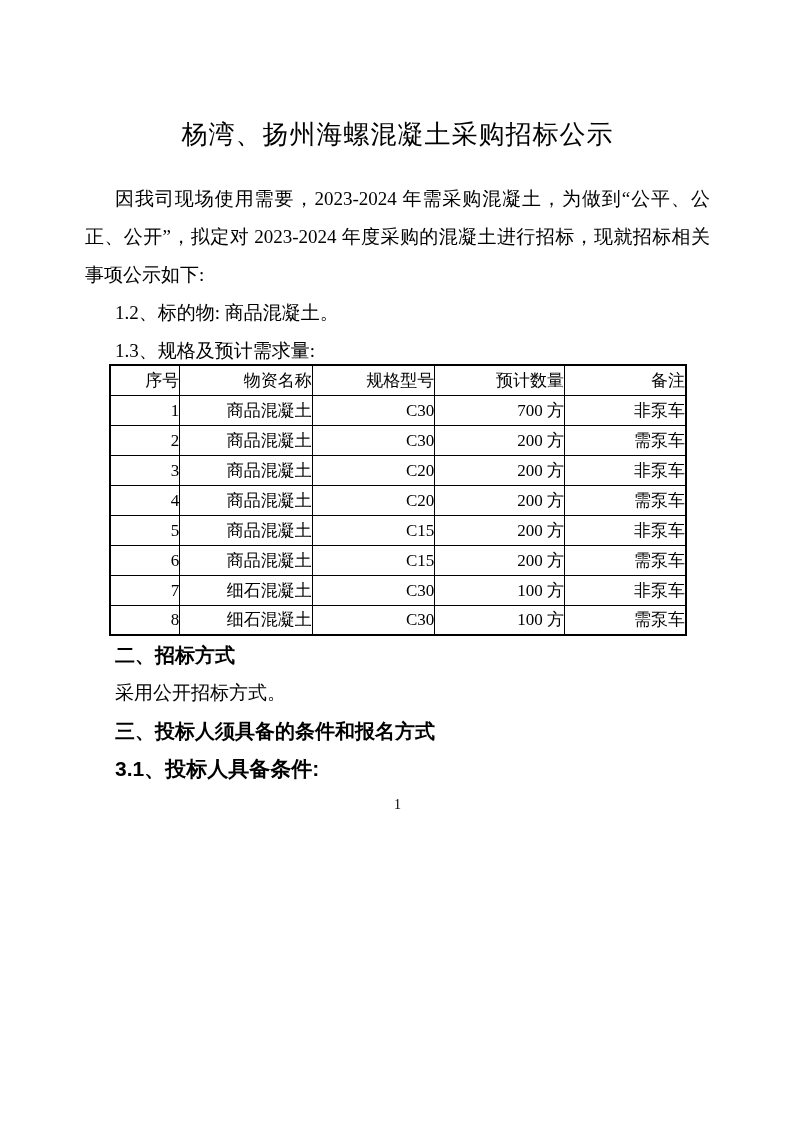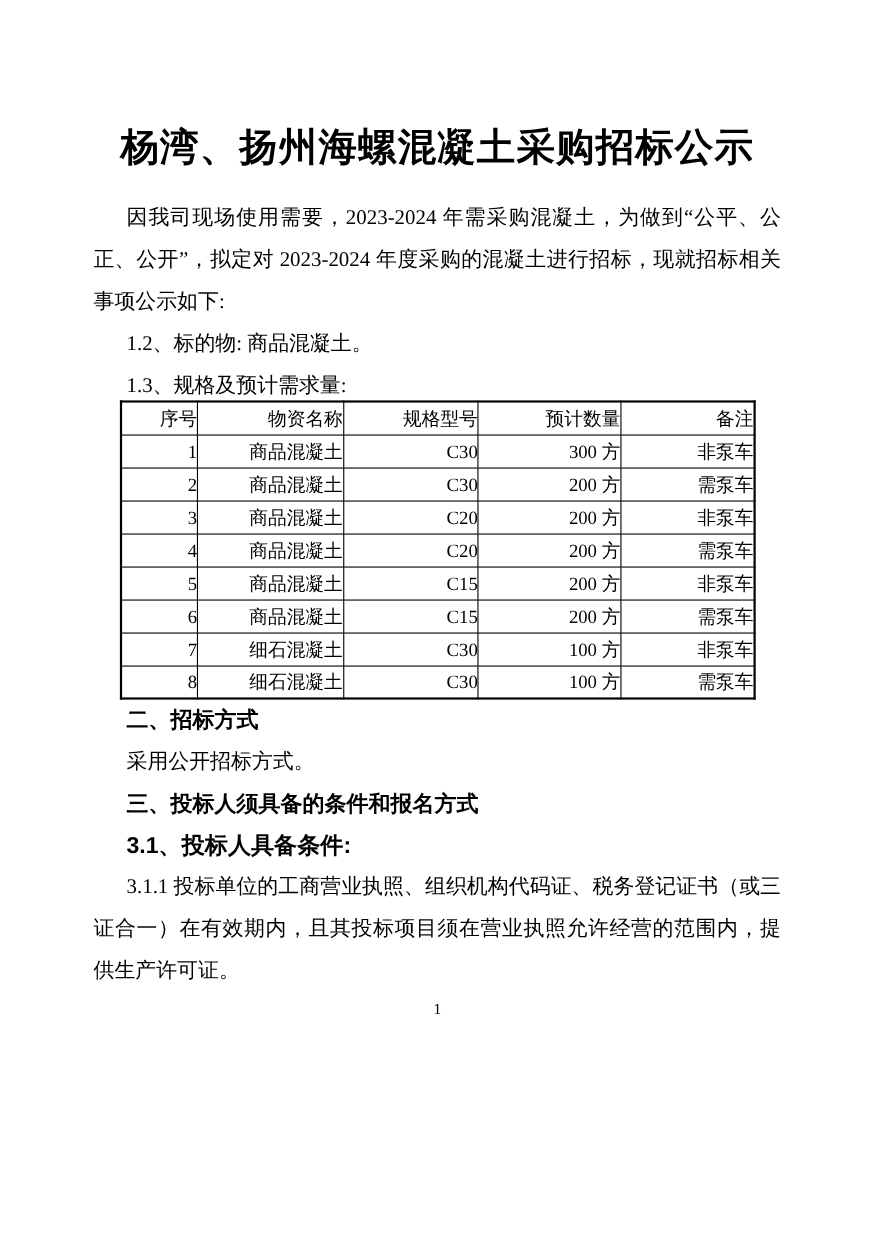--- a/index.html
+++ b/index.html
@@ -11,22 +11,22 @@
   }
   .page {
     position: relative;
     width: 793px; height: 1122px;
     background: #ffffff;
     padding: 112px 83px 0 85px;
     overflow: hidden;
   }
   .doc-title {
     font-family: "Liberation Sans", "DejaVu Sans", sans-serif;
-    font-weight: 700;
-    font-size: 35px;
+    font-weight: 400;
+    font-size: 26px;
     line-height: 44px;
     text-align: center;
     letter-spacing: 1px;
     white-space: nowrap;
   }
   .para {
     font-size: 19px;
     line-height: 38px;
     text-align: justify;
     text-indent: 30px;
@@ -102,21 +102,21 @@
         <td class="col-no">序号</td>
         <td class="col-name">物资名称</td>
         <td class="col-spec">规格型号</td>
         <td class="col-qty">预计数量</td>
         <td class="col-note">备注</td>
       </tr>
       <tr>
         <td>1</td>
         <td>商品混凝土</td>
         <td>C30</td>
-        <td>300 方</td>
+        <td>700 方</td>
         <td>非泵车</td>
       </tr>
       <tr>
         <td>2</td>
         <td>商品混凝土</td>
         <td>C30</td>
         <td>200 方</td>
         <td>需泵车</td>
       </tr>
       <tr>
@@ -164,17 +164,16 @@
     </tbody>
   </table>
 
 
   <div class="h2">二、招标方式</div>
   <p class="item">采用公开招标方式。</p>
 
   <div class="h2">三、投标人须具备的条件和报名方式</div>
   <div class="h3">3.1、投标人具备条件:</div>
 
-  <p class="para wrap-para">3.1.1 投标单位的工商营业执照、组织机构代码证、税务登记证书（或三证合一）在有效期内，且其投标项目须在营业执照允许经营的范围内，提供生产许可证。</p>
 
   <div class="page-number">1</div>
 
 </div>
 
 </body></html>

